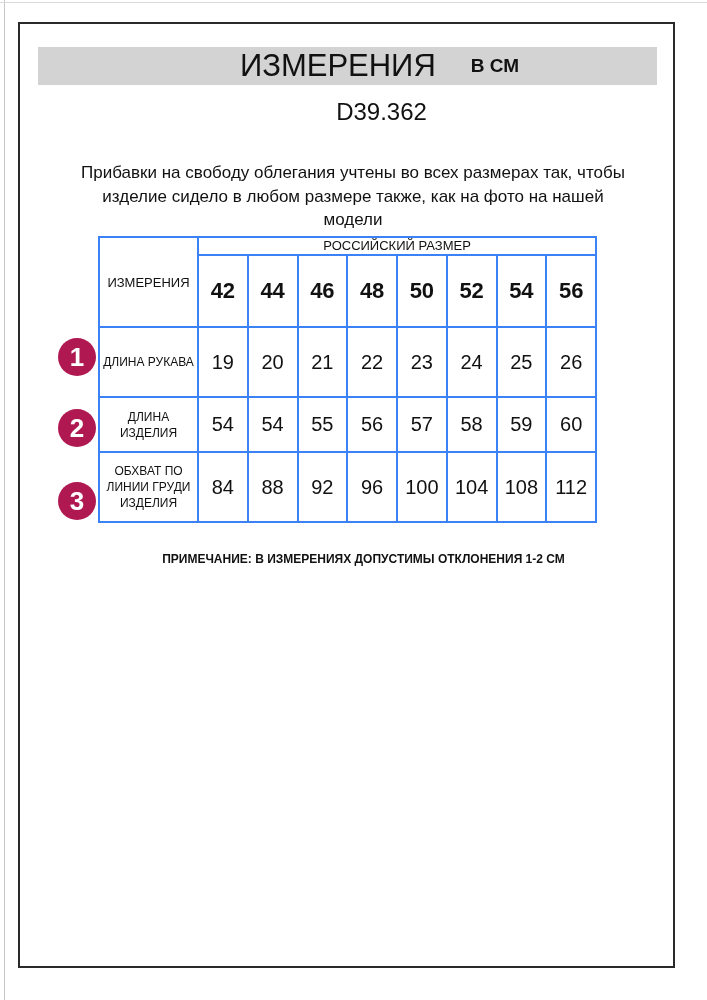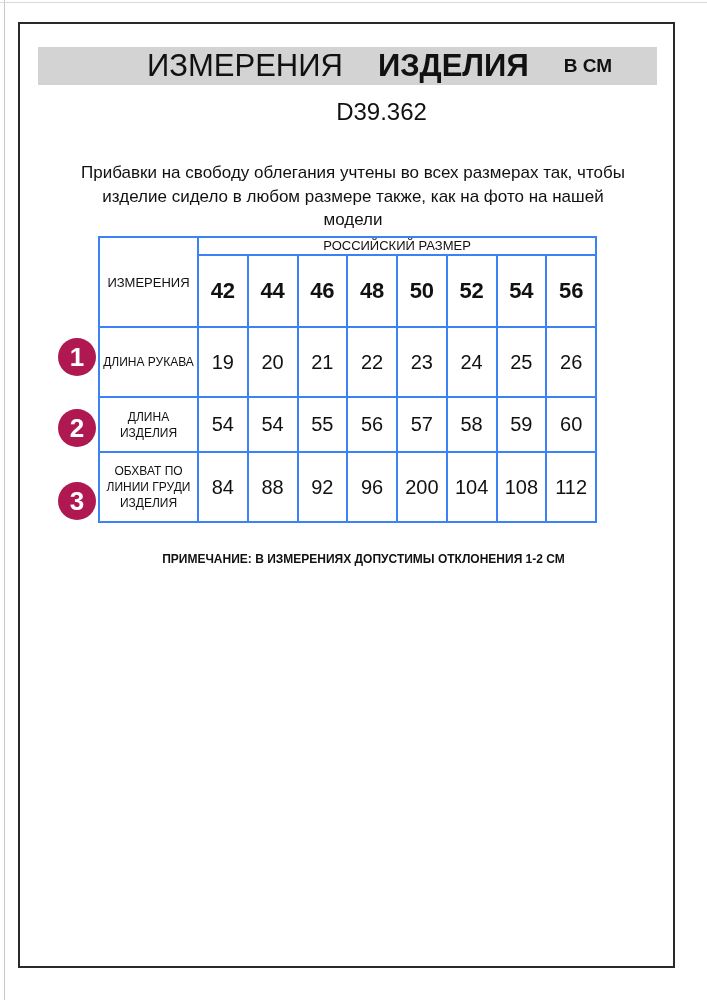--- a/index.html
+++ b/index.html
@@ -86,21 +86,20 @@
 </style>
 </head>
 <body>
 
 <div class="scan-line-v"></div>
 <div class="scan-line-h"></div>
 <div class="page-border"></div>
 
 <div class="header-bar">
   <span class="title-main">ИЗМЕРЕНИЯ</span>
-  <span class="title-bold">ИЗДЕЛИЯ</span>
   <span class="title-unit">В СМ</span>
 </div>
 
 <div class="product-code">D39.362</div>
 <div class="description">Прибавки на свободу облегания учтены во всех размерах так, чтобы изделие сидело в любом размере также, как на фото на нашей модели</div>
 
 <table class="size-table">
   <colgroup>
     <col style="width:99px">
     <col span="8" style="width:49.75px">
@@ -143,21 +142,21 @@
       <td class="value-cell">58</td>
       <td class="value-cell">59</td>
       <td class="value-cell">60</td>
     </tr>
     <tr class="data-row r3">
       <td class="row-label">ОБХВАТ ПО ЛИНИИ ГРУДИ ИЗДЕЛИЯ</td>
       <td class="value-cell">84</td>
       <td class="value-cell">88</td>
       <td class="value-cell">92</td>
       <td class="value-cell">96</td>
-      <td class="value-cell">200</td>
+      <td class="value-cell">100</td>
       <td class="value-cell">104</td>
       <td class="value-cell">108</td>
       <td class="value-cell">112</td>
     </tr>
   </tbody>
 </table>
 
 <div class="num-circle c1">1</div>
 <div class="num-circle c2">2</div>
 <div class="num-circle c3">3</div>

